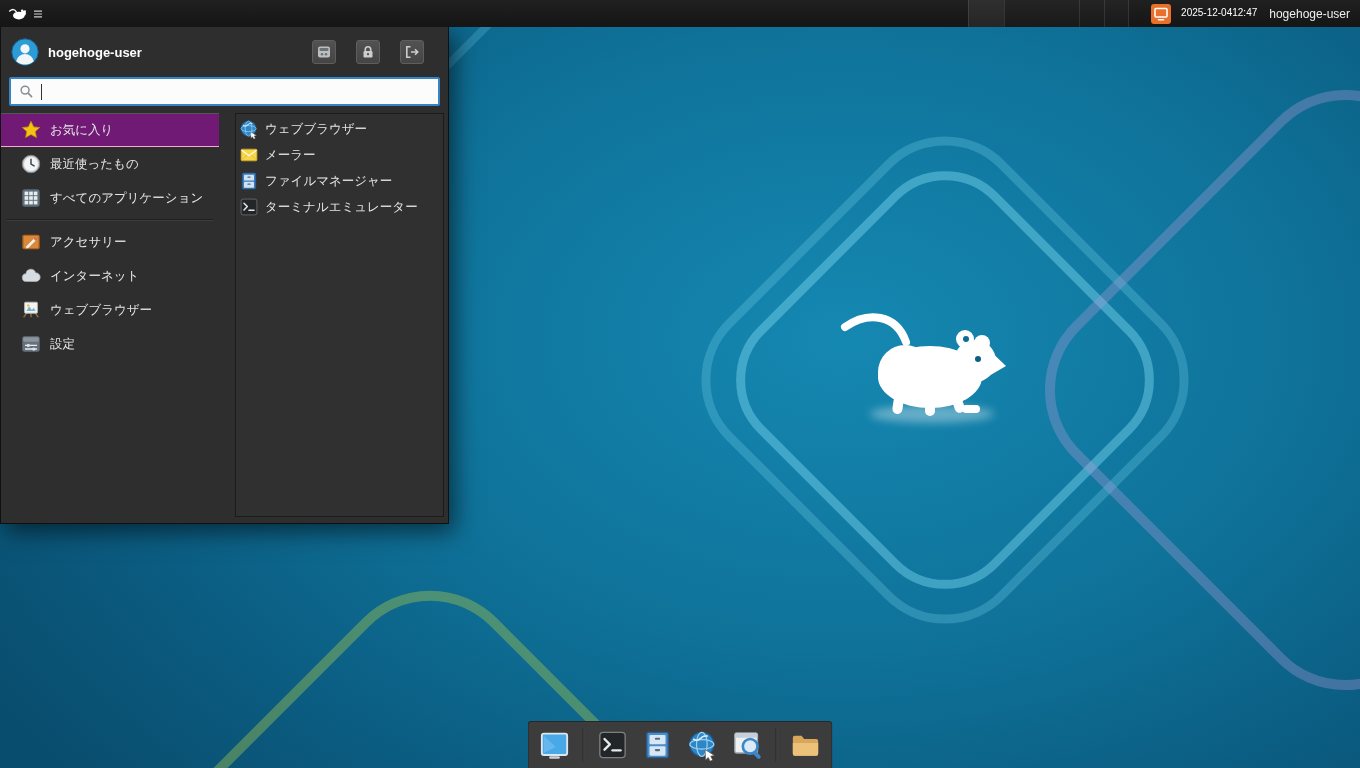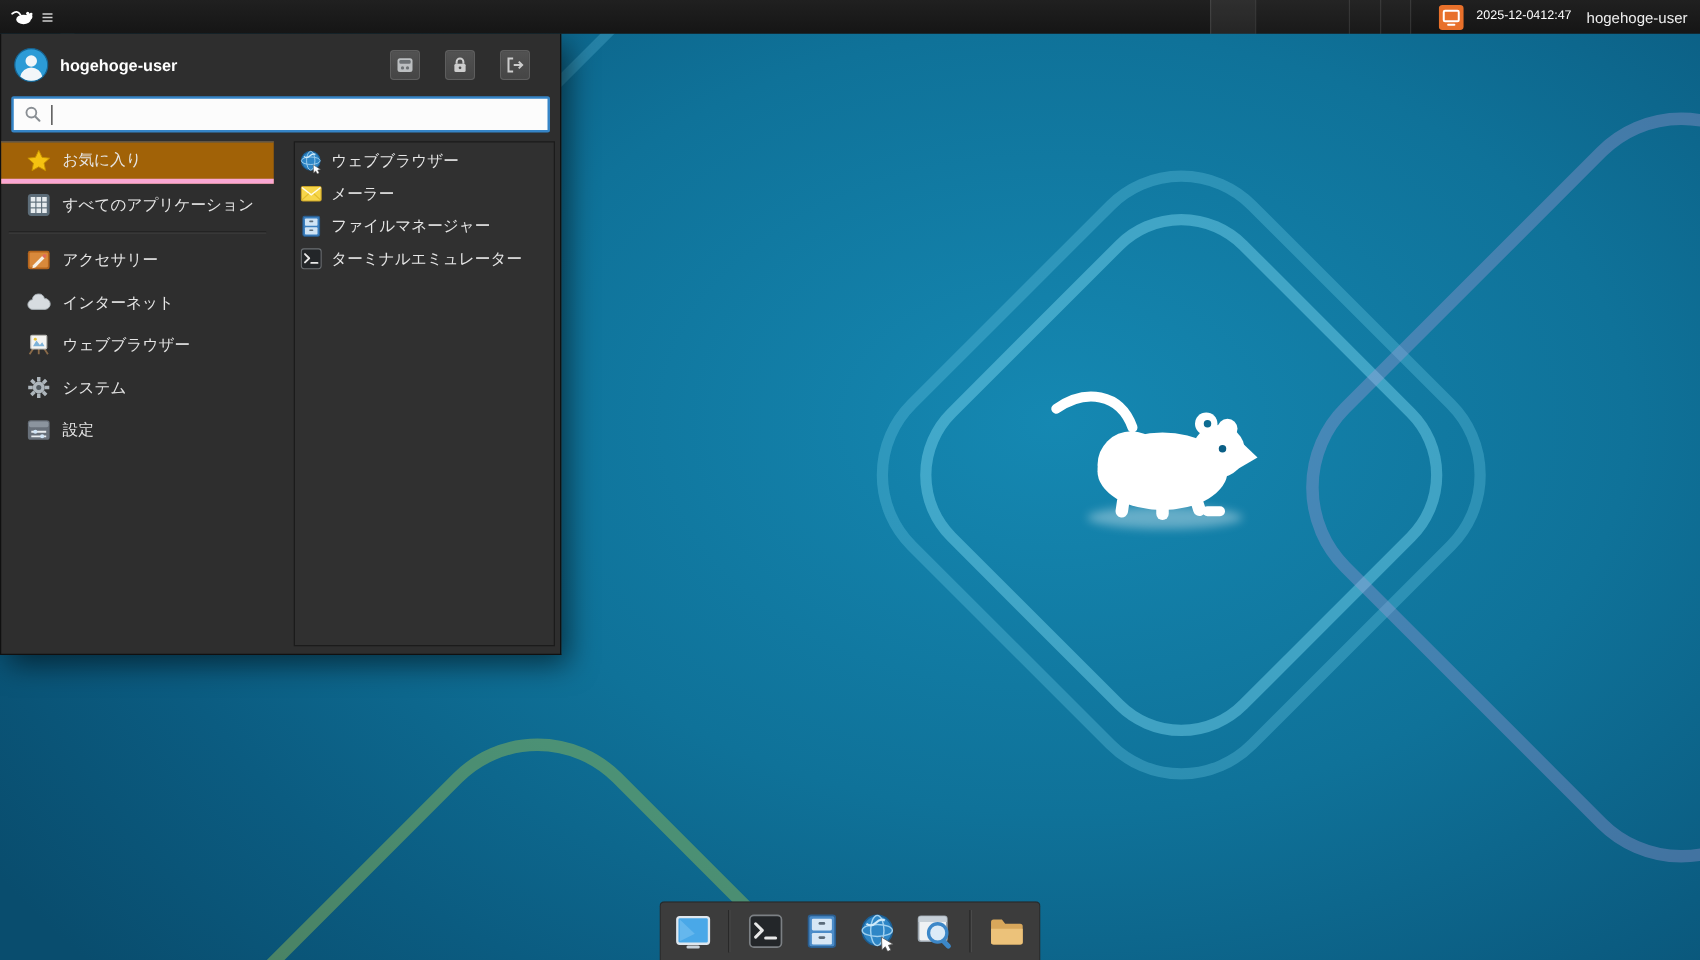--- a/index.html
+++ b/index.html
@@ -60,21 +60,21 @@
     font-family:"Liberation Sans", sans-serif;padding:0;
   }
   .caret{width:1px;height:16px;background:#333;}
   .menu-body{display:flex;flex:1;min-height:0;}
   .cat-list{width:218px;flex:none;}
   .cat-item{
     height:34px;display:flex;align-items:center;gap:8px;padding-left:19px;box-sizing:border-box;
     font-size:12.5px;color:#e6e6e6;cursor:pointer;
   }
   .cat-item.selected{
-    background:#a16207;border-top:1px solid #555;border-bottom:4px solid #f9a8d4;
+    background:#701a75;border-top:1px solid #555;border-bottom:1px solid #f9a8d4;
   }
   .cat-sep{height:0;border-top:1px solid #202020;border-bottom:1px solid #3d3d3d;margin:4px 6px;}
   .app-list{
     flex:1;margin:0 4px 6px 16px;border:1px solid #1b1b1b;background:#303030;overflow:hidden;padding-top:2px;
   }
   .app-item{
     height:26px;display:flex;align-items:center;gap:6px;padding-left:3px;
     font-size:12.5px;color:#e6e6e6;cursor:pointer;
   }
   .icon22{width:22px;height:22px;flex:none;display:flex;}
@@ -213,20 +213,30 @@
         <span class="icon22">
           <svg viewBox="0 0 24 24" width="22" height="22">
               <path d="M12 2.5l2.9 6.1 6.6.7-4.9 4.4 1.4 6.5L12 16.9l-5.9 3.3 1.3-6.5-4.9-4.4 6.6-.7z" fill="#f5c211" stroke="#c79100" stroke-width="0.8"></path>
             </svg>
         </span>
         <span>お気に入り</span>
       </div>
       <div class="cat-item">
         <span class="icon22">
           <svg viewBox="0 0 24 24" width="22" height="22">
+              <circle cx="12" cy="12" r="9.5" fill="#c9ced2" stroke="#82878c"></circle>
+              <circle cx="12" cy="12" r="7.6" fill="#f2f4f5"></circle>
+              <path d="M12 6.8V12l3.4 2.1" stroke="#444" stroke-width="1.6" fill="none" stroke-linecap="round"></path>
+            </svg>
+        </span>
+        <span>最近使ったもの</span>
+      </div>
+      <div class="cat-item">
+        <span class="icon22">
+          <svg viewBox="0 0 24 24" width="22" height="22">
               <rect x="2.5" y="2.5" width="19" height="19" rx="3" fill="#5d6d79"></rect>
               <g fill="#e7ecef">
                 <rect x="5" y="5" width="4" height="4"></rect>
                 <rect x="10" y="5" width="4" height="4"></rect>
                 <rect x="15" y="5" width="4" height="4"></rect>
                 <rect x="5" y="10" width="4" height="4"></rect>
                 <rect x="10" y="10" width="4" height="4"></rect>
                 <rect x="15" y="10" width="4" height="4"></rect>
                 <rect x="5" y="15" width="4" height="4"></rect>
                 <rect x="10" y="15" width="4" height="4"></rect>
@@ -265,32 +275,20 @@
               <rect x="5" y="3.5" width="14" height="12" rx="1" fill="#f4f4f2" stroke="#b9b9b4"></rect>
               <path d="M7 13l3-5 3 4 2-2.5 2 3.5z" fill="#7db2d8"></path>
               <circle cx="9" cy="7" r="1.3" fill="#e8c23a"></circle>
             </svg>
         </span>
         <span>ウェブブラウザー</span>
       </div>
       <div class="cat-item">
         <span class="icon22">
           <svg viewBox="0 0 24 24" width="22" height="22">
-              <g stroke="#aeb6bc" stroke-width="3">
-                <path d="M12 2.8v4M12 17.2v4M2.8 12h4M17.2 12h4M5.5 5.5l2.8 2.8M15.7 15.7l2.8 2.8M18.5 5.5l-2.8 2.8M8.3 15.7l-2.8 2.8"></path>
-              </g>
-              <circle cx="12" cy="12" r="5.2" fill="#aeb6bc"></circle>
-              <circle cx="12" cy="12" r="2.2" fill="#50585e"></circle>
-            </svg>
-        </span>
-        <span>システム</span>
-      </div>
-      <div class="cat-item">
-        <span class="icon22">
-          <svg viewBox="0 0 24 24" width="22" height="22">
               <rect x="2.5" y="3.5" width="19" height="17" rx="2.5" fill="#68707a"></rect>
               <rect x="3.5" y="4.5" width="17" height="5" rx="1.5" fill="#8b949e"></rect>
               <g stroke="#e8ecef" stroke-width="1.6">
                 <path d="M5.5 13.5h13M5.5 17.5h13"></path>
               </g>
               <circle cx="9" cy="13.5" r="1.8" fill="#cfe3f5"></circle>
               <circle cx="15" cy="17.5" r="1.8" fill="#cfe3f5"></circle>
             </svg>
         </span>
         <span>設定</span>

